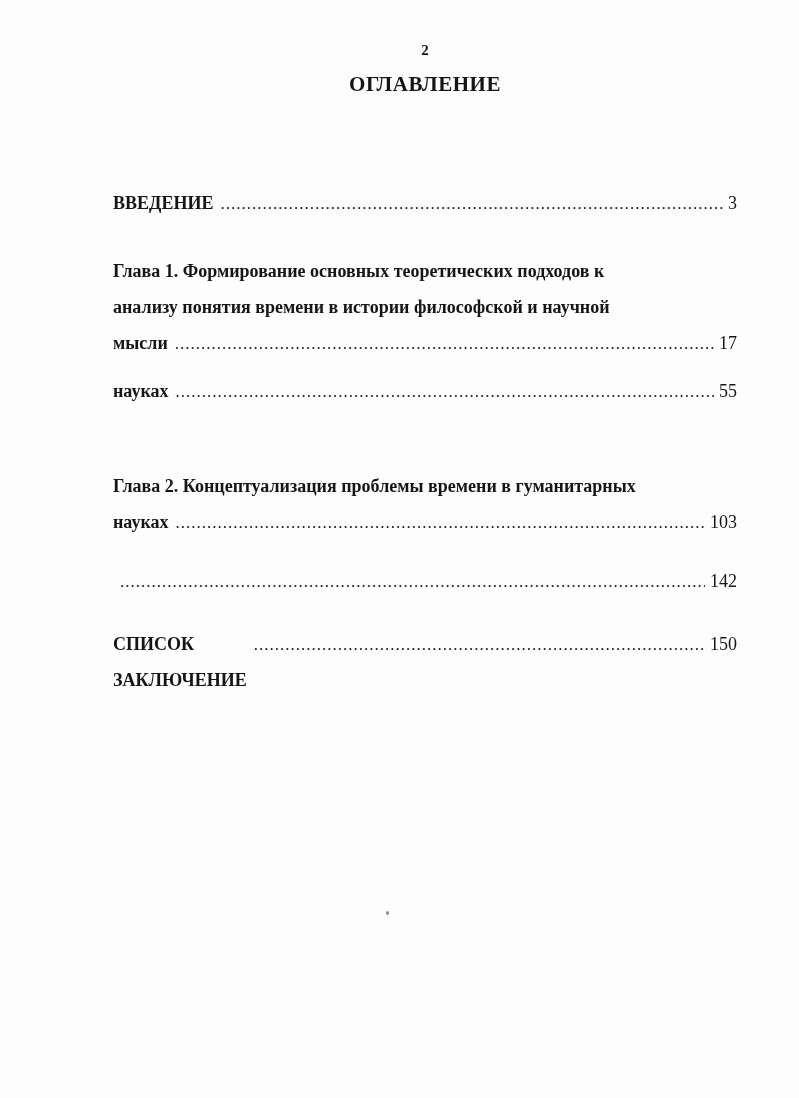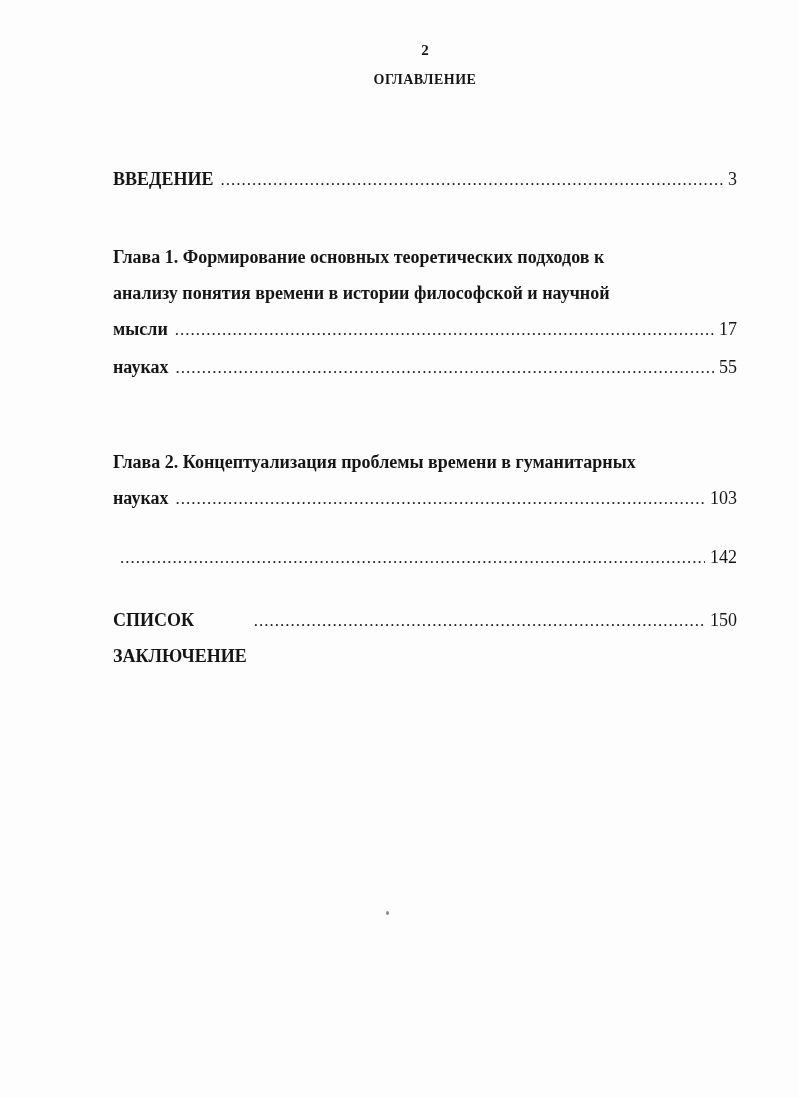--- a/index.html
+++ b/index.html
@@ -35,30 +35,31 @@
     text-align: center;
     font-size: 15px;
     font-weight: bold;
   }
   .heading {
     position: absolute;
     top: 72px;
     left: 0;
     width: 100%;
     text-align: center;
-    font-size: 14px;
+    font-size: 21px;
     font-weight: bold;
     letter-spacing: 0.5px;
   }
   .entry {
     position: absolute;
     left: 0;
     width: 624px;
     font-size: 18px;
     line-height: 36px;
+    margin-top: 24px;
   }
   .entry .bold {
     font-weight: bold;
   }
   .row {
     display: flex;
     align-items: baseline;
   }
   .leader {
     flex: 1 1 auto;
@@ -98,21 +99,21 @@
     <div class="heading">ОГЛАВЛЕНИЕ</div>
 
     <div class="entry" style="top:161px">
       <div class="row">
         <span class="bold">ВВЕДЕНИЕ</span>
         <span class="leader">............................................................................................................................................................................................................................................................................................................</span>
         <span class="pg">3</span>
       </div>
     </div>
 
-    <div class="entry" style="top:239px">
+    <div class="entry" style="top:229px">
       <div class="bold">Глава 1. Формирование основных теоретических подходов к</div>
       <div class="bold">анализу понятия времени в истории философской и научной</div>
       <div class="row">
         <span class="bold">мысли</span>
         <span class="leader">............................................................................................................................................................................................................................................................................................................</span>
         <span class="pg">17</span>
       </div>
     </div>
 
     <div class="entry" style="top:349px">

